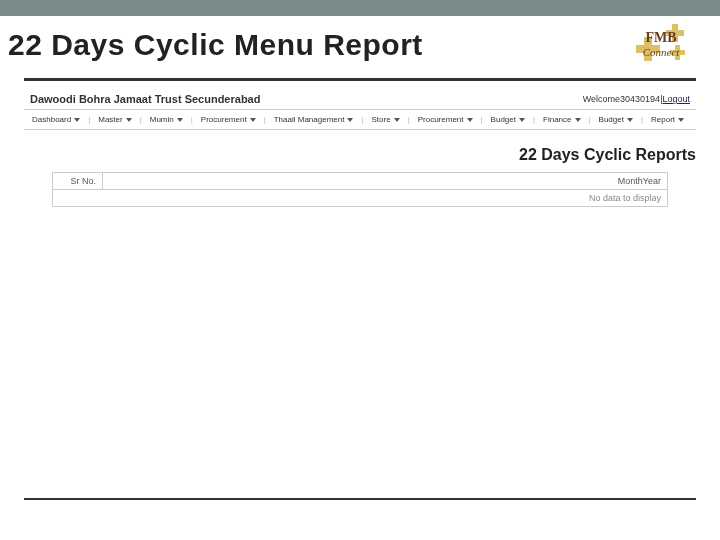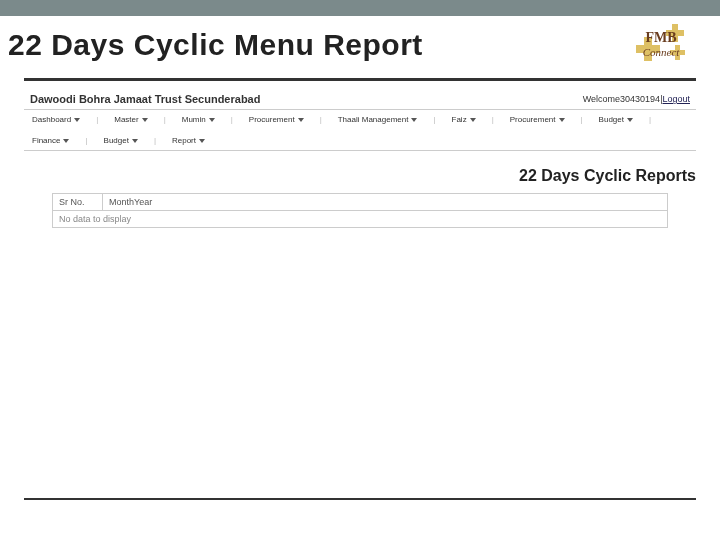--- a/index.html
+++ b/index.html
@@ -8,28 +8,28 @@
   .topbar { height: 16px; background: #7b8a8b; width: 100%; }
   .title-row { display: flex; align-items: center; justify-content: space-between; padding: 4px 24px 8px 8px; }
   .title { font-size: 30px; font-weight: 700; color: #222; letter-spacing: 0.5px; }
   .title-underline { height: 3px; background: #333; margin: 0 24px; }
   .logo { width: 70px; height: 50px; display: flex; align-items: flex-start; justify-content: center; }
   .logo svg { width: 70px; height: 50px; }
   .app-area { margin: 8px 24px 0 24px; }
   .app-header { display: flex; justify-content: space-between; align-items: center; padding: 4px 6px; font-size: 11px; font-weight: 700; color: #333; border-bottom: 1px solid #ccc; }
   .welcome { font-size: 9px; font-weight: 400; color: #333; display: flex; align-items: center; }
   .welcome a { color: #225; }
-  .menubar { display: flex; align-items: center; gap: 10px; padding: 4px 4px; font-size: 8px; color: #333; border-bottom: 1px solid #ccc; flex-wrap: wrap; }
+  .menubar { display: flex; align-items: center; gap: 2px; padding: 4px 4px; font-size: 8px; color: #333; border-bottom: 1px solid #ccc; flex-wrap: wrap; }
   .menu-item { display: flex; align-items: center; gap: 3px; padding: 1px 4px; cursor: pointer; white-space: nowrap; }
   .menu-sep { color: #bbb; padding: 0 2px; }
   .caret { display: inline-block; width: 0; height: 0; border-left: 3px solid transparent; border-right: 3px solid transparent; border-top: 4px solid #555; }
   .report-title { text-align: right; font-size: 16px; font-weight: 700; margin: 16px 0 8px 0; color: #222; }
   .table-wrap { margin: 0 28px; }
   table { width: 100%; border-collapse: collapse; font-size: 9px; color: #555; }
-  th, td { border: 1px solid #ccc; padding: 3px 6px; text-align: left; font-weight: 400; }
+  th, td { border: 1px solid #ccc; padding: 3px 6px; text-align: right; font-weight: 400; }
   th.srno { width: 50px; }
   .nodata { color: #888; }
   .bottomline { position: absolute; bottom: 40px; left: 24px; right: 24px; height: 2px; background: #333; }
 </style>
 </head>
 <body>
 
 <div class="slide">
   <div class="topbar"></div>
 
@@ -80,21 +80,21 @@
           <span>Procurement</span>
           <span class="caret"></span>
         </span>
       <span class="menu-sep">|</span>
       <span class="menu-item">
           <span>Thaali Management</span>
           <span class="caret"></span>
         </span>
       <span class="menu-sep">|</span>
       <span class="menu-item">
-          <span>Faiz</span>
+          <span>Store</span>
           <span class="caret"></span>
         </span>
       <span class="menu-sep">|</span>
       <span class="menu-item">
           <span>Procurement</span>
           <span class="caret"></span>
         </span>
       <span class="menu-sep">|</span>
       <span class="menu-item">
           <span>Budget</span>

